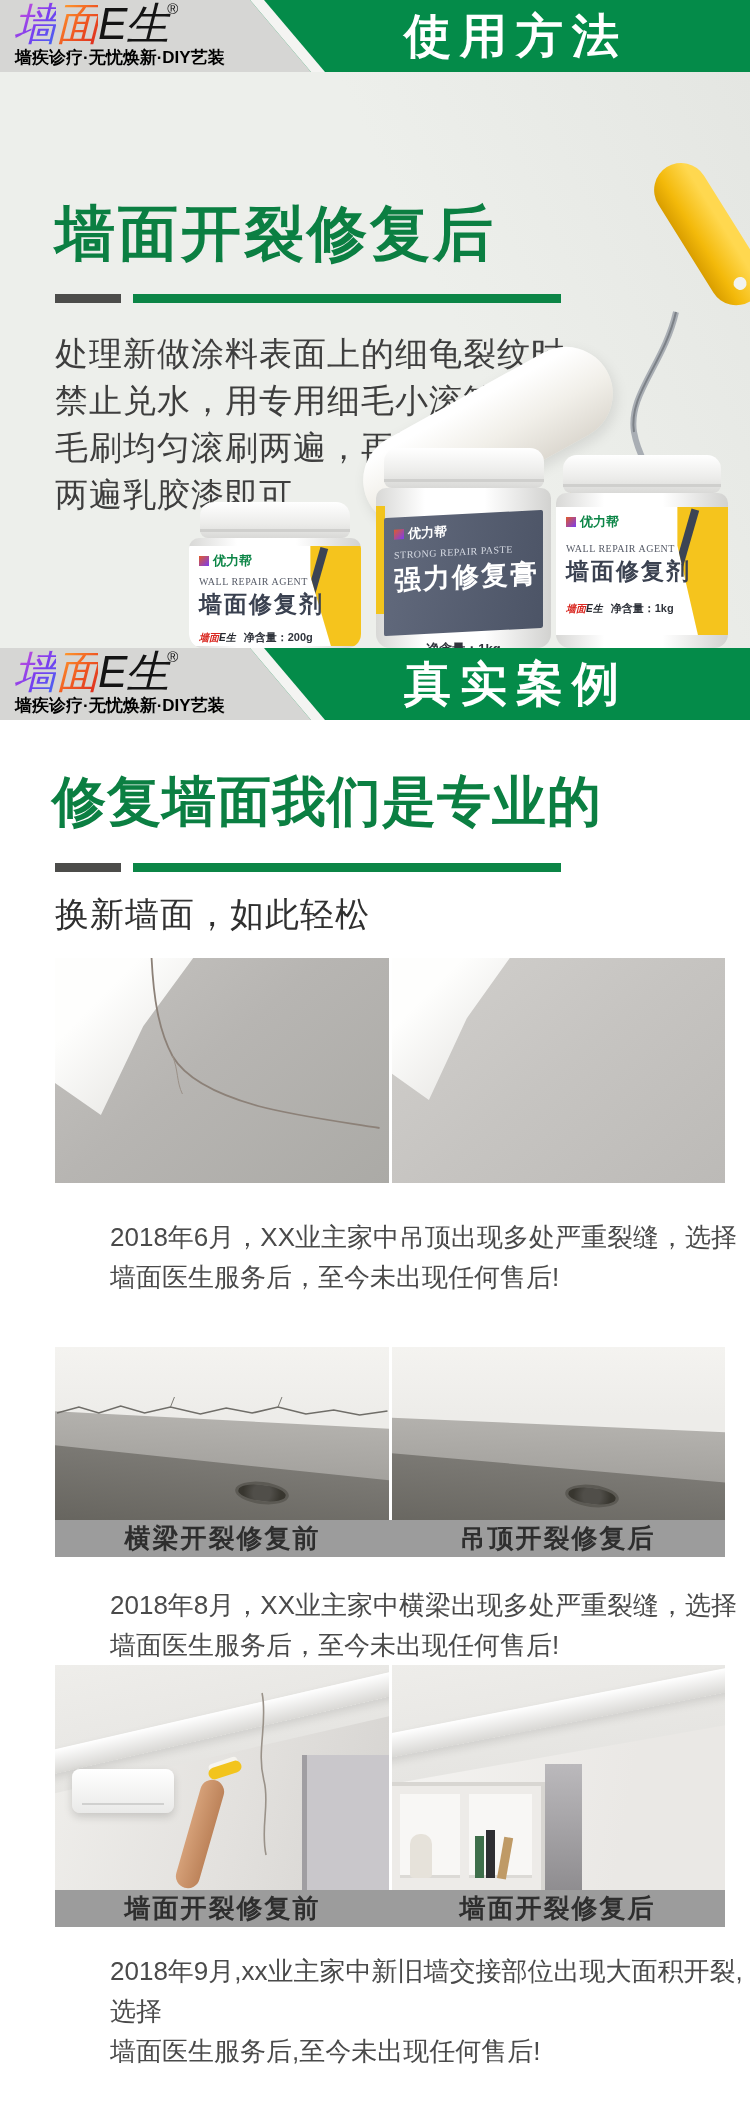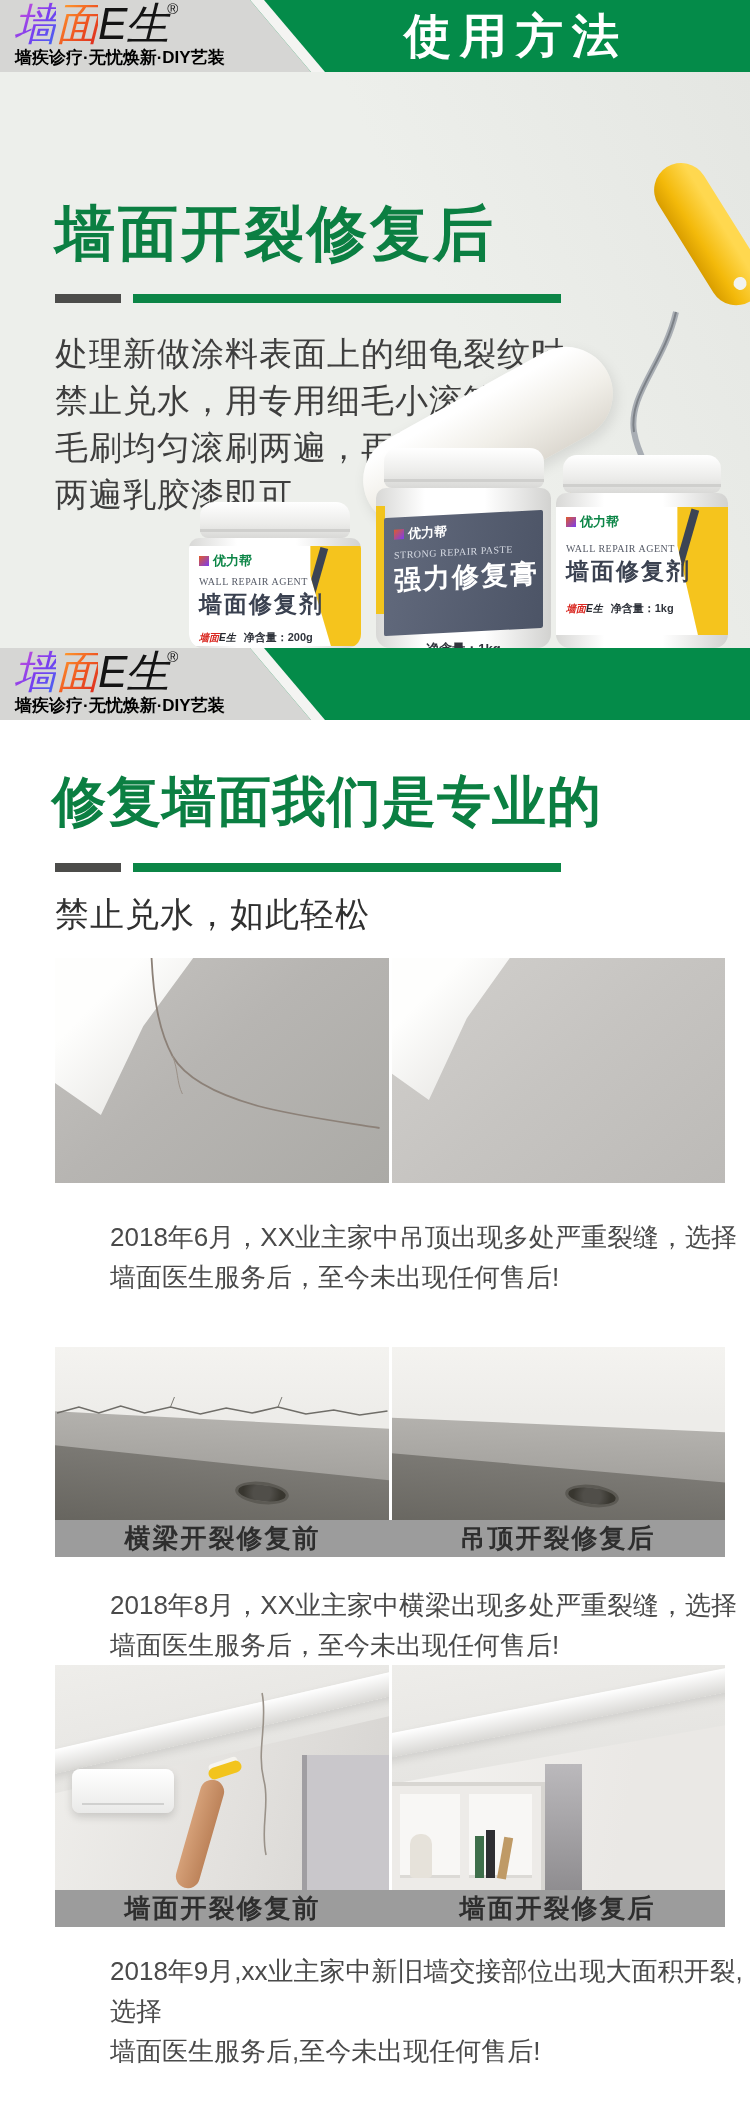--- a/index.html
+++ b/index.html
@@ -247,29 +247,30 @@
       </div>
     </div>
   </div>
 </div>
 
 <div class="hbar">
   <div class="plate"></div>
   <div class="plate-stripe"></div>
   <div class="logo"><span class="c1">墙</span><span class="c2">面</span><span class="c3">E生</span><span class="reg">®</span></div>
   <div class="tagline">墙疾诊疗·无忧焕新·DIY艺装</div>
+  <div class="hbar-title">真实案例</div>
 </div>
 
 <div class="sec-cases">
   <div class="h-green-2">修复墙面我们是专业的</div>
   <div class="divider div2">
     <div class="d-dark"></div>
       <div class="d-green"></div>
   </div>
-  <div class="subtitle">禁止兑水，如此轻松</div>
+  <div class="subtitle">换新墙面，如此轻松</div>
 
   <div class="case" style="margin-top:20px;">
     <div class="photos">
       <div class="photo ph-h1 sc-ceil-b">
         <div class="mould"></div>
         <svg class="cracksvg" viewBox="0 0 335 225" preserveAspectRatio="none">
           <path d="M97,0 C99,40 104,72 118,98 C132,122 168,138 204,148 C242,158 282,163 326,170" fill="none" stroke="#8c8178" stroke-width="1.8"></path>
           <path d="M118,98 C124,112 122,124 128,136" fill="none" stroke="#9a9087" stroke-width="1"></path>
         </svg>
       </div>

